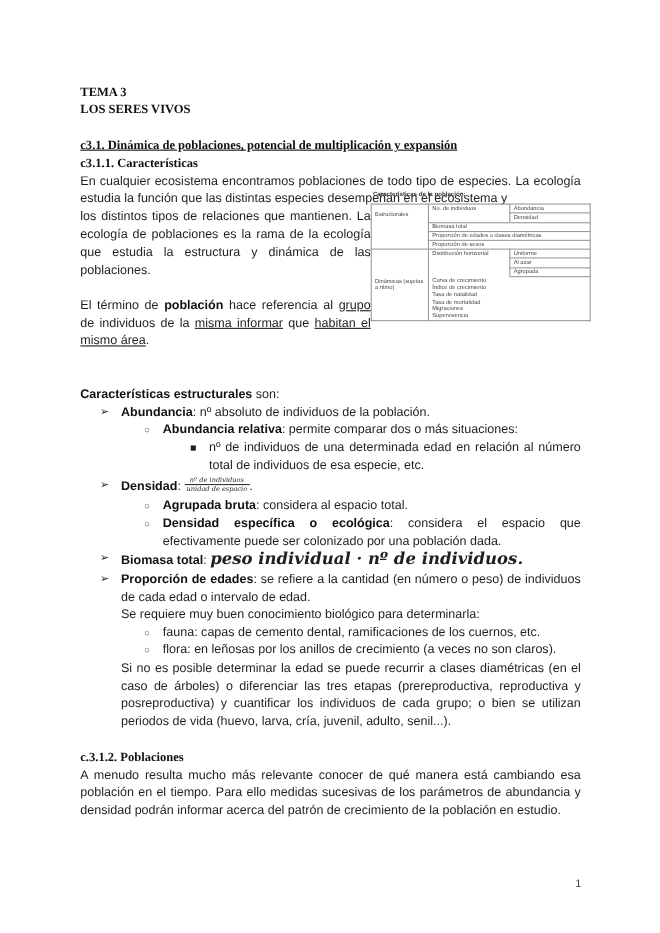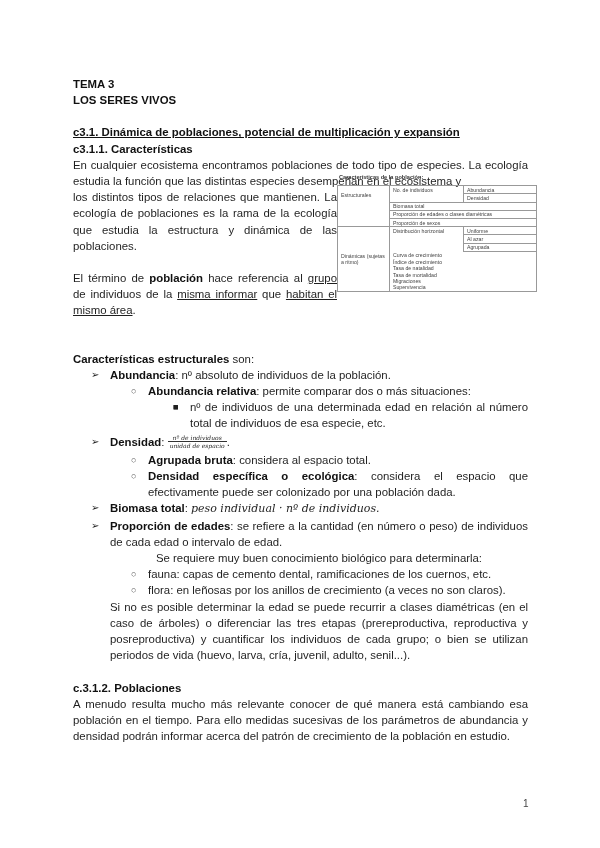--- a/index.html
+++ b/index.html
@@ -2,36 +2,36 @@
 <html><head>
   <meta charset="utf-8">
   <style>
     * { margin: 0; padding: 0; box-sizing: border-box; }
     html, body { width: 600px; height: 848px; background: #ffffff; overflow: hidden; }
     body { font-family: "Liberation Sans", sans-serif; color: #1f1f1f; font-size: 11.4px; line-height: 16.2px; position: relative; }
     .page { position: absolute; left: 73px; top: 76px; width: 455px; }
     .b { font-weight: bold; color: #111; }
     .u { text-decoration: underline; }
     .just { text-align: justify; }
-    .h { font-weight: bold; color: #111; }
+    .h { font-weight: bold; color: #111; font-family: Liberation Serif, serif; }
     .gap { height: 16px; }
     .float-wrap { position: relative; }
     .left-col { width: 264px; }
     .fig { position: absolute; left: 264px; top: 37px; width: 203px; }
     .fig-title { font-size: 5.6px; font-weight: bold; line-height: 8px; color: #333; margin-bottom: 4px; padding-left: 2px; }
     table.pt { border-collapse: collapse; width: 200px; font-size: 5.2px; line-height: 6.2px; color: #444; border: 1px solid #777; }
     table.pt td { border: 0.6px solid #999; padding: 0.5px 3px; vertical-align: top; }
     .list1 { padding-left: 18px; }
     .li { position: relative; padding-left: 19px; }
     .li .mk { position: absolute; left: 0; top: 0; font-size: 10px; }
     .li2 { position: relative; padding-left: 19px; margin-left: 38px; }
     .li2 .mk { position: absolute; left: 2px; top: 0; font-size: 9px; color: #555; }
     .li3 { position: relative; padding-left: 19px; margin-left: 80px; }
     .li3 .mk { position: absolute; left: 2px; top: 0; font-size: 9px; }
-    .math { font-family: "DejaVu Serif", serif; font-style: italic; font-size: 11px; }
+    .math { font-family: "DejaVu Serif", serif; font-style: italic; font-size: 15px; font-weight: bold; }
     .frac { display: inline-block; vertical-align: middle; text-align: center; font-family: "DejaVu Serif", serif; font-style: italic; font-size: 6px; line-height: 7px; margin-top: -3px; }
     .frac .num { display: block; border-bottom: 0.6px solid #333; padding: 0 2px; }
     .frac .den { display: block; padding: 0 2px; }
     .pagenum { position: absolute; left: 523px; top: 796px; font-size: 10px; color: #444; }
   </style>
 </head>
 <body>
 
 <div class="page">
   <div class="h">TEMA 3</div>
@@ -136,21 +136,21 @@
 
     <div class="li">
       <span class="mk">➢</span>
       <span class="b">Biomasa total</span><span>: </span><span class="math">peso individual · nº de individuos.</span>
     </div>
 
     <div class="li just">
       <span class="mk">➢</span>
       <span class="b">Proporción de edades</span><span>: se refiere a la cantidad (en número o peso) de individuos de cada edad o intervalo de edad.</span>
     </div>
-    <div style="padding-left:19px;text-align:center;">Se requiere muy buen conocimiento biológico para determinarla:</div>
+    <div style="padding-left:19px;">Se requiere muy buen conocimiento biológico para determinarla:</div>
     <div class="li2">
       <span class="mk">○</span>
       <span>fauna: capas de cemento dental, ramificaciones de los cuernos, etc.</span>
     </div>
     <div class="li2">
       <span class="mk">○</span>
       <span>flora: en leñosas por los anillos de crecimiento (a veces no son claros).</span>
     </div>
     <div class="just" style="padding-left:19px;">Si no es posible determinar la edad se puede recurrir a clases diamétricas (en el caso de árboles) o diferenciar las tres etapas (prereproductiva, reproductiva y posreproductiva) y cuantificar los individuos de cada grupo; o bien se utilizan periodos de vida (huevo, larva, cría, juvenil, adulto, senil...).</div>
   </div>

